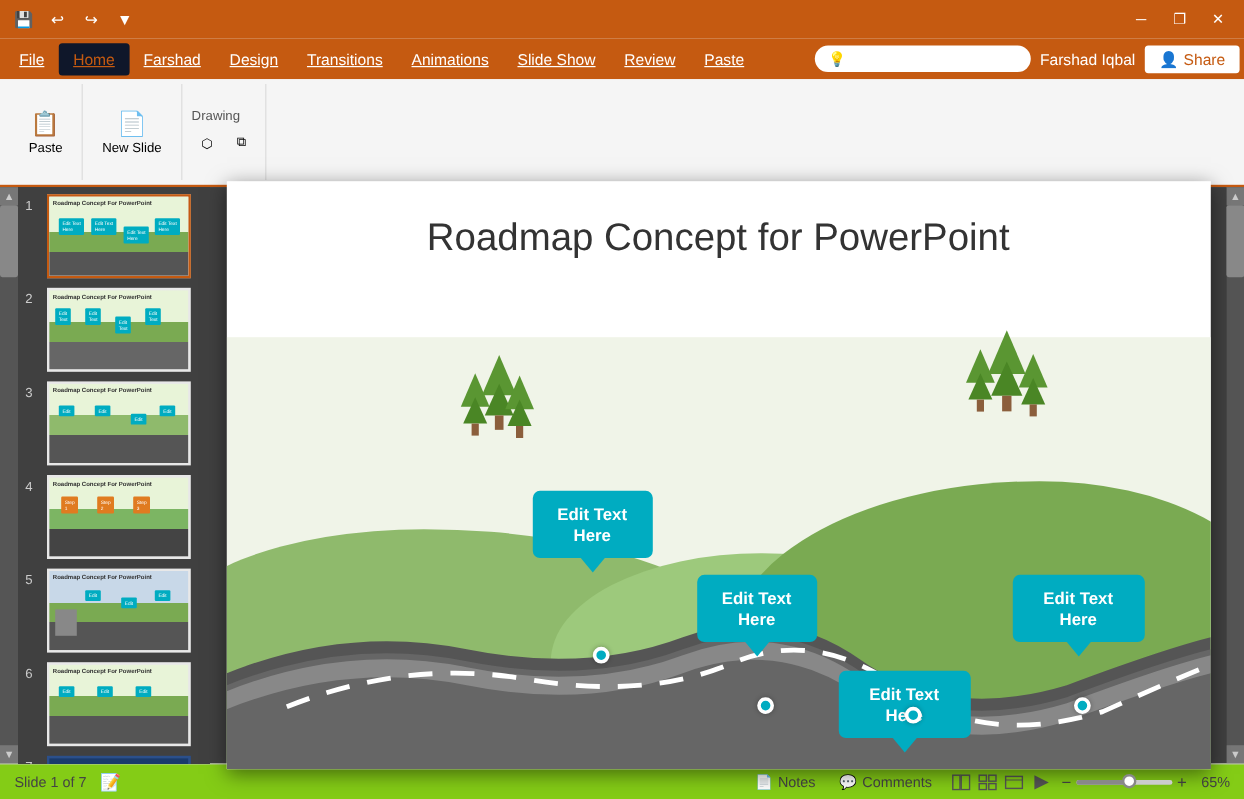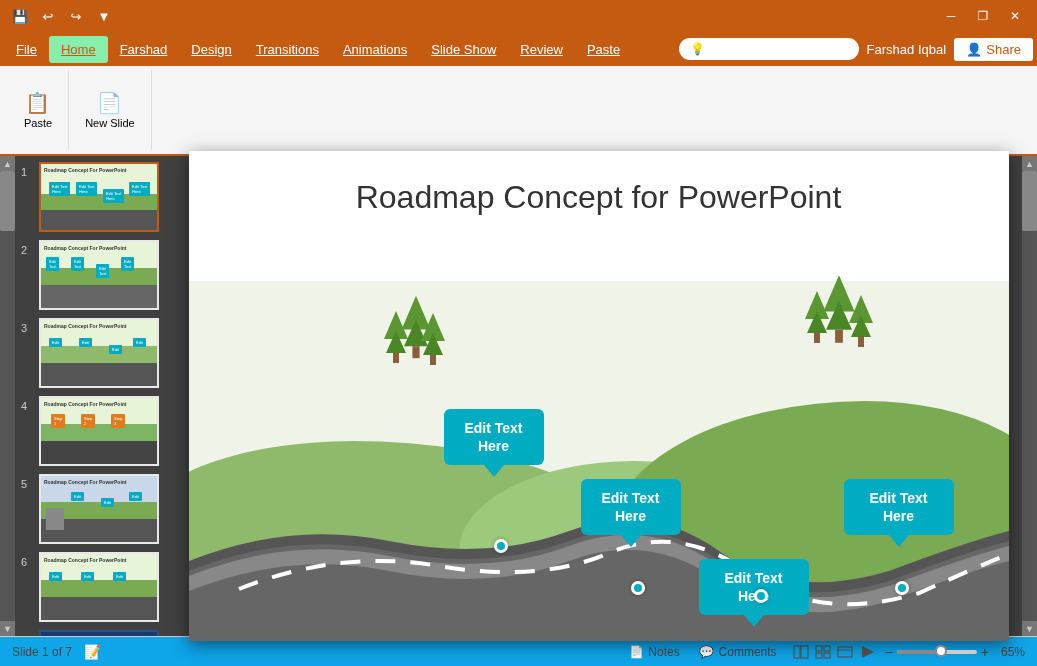--- a/index.html
+++ b/index.html
@@ -27,21 +27,21 @@
       padding: 0 4px;
     }
     .menu-item {
       padding: 6px 12px;
       color: white;
       cursor: pointer;
       border-radius: 3px;
       font-size: 13px;
       text-decoration: underline;
     }
-    .menu-item.active { background: #86efac; color: #c55a11; text-align: right; }
+    .menu-item.active { background: #0f172a; color: #c55a11; text-align: right; }
     .menu-right { margin-left: auto; display: flex; align-items: center; gap: 8px; color: white; }
     .tell-me-box {
       background: white;
       border-radius: 15px;
       padding: 4px 12px;
       display: flex;
       align-items: center;
       gap: 6px;
       color: #555;
       font-size: 12px;
@@ -275,21 +275,21 @@
     #left-scroll-container {
       width: 15px;
       background: #555;
       display: flex;
       flex-direction: column;
     }
 
     
     #status-bar {
       height: 30px;
-      background: #0ea5e9;
+      background: #84cc16;
       border-top: 1px solid #ccc;
       display: flex;
       align-items: center;
       padding: 0 12px;
       font-size: 12px;
       color: #444;
     }
     .status-left { display: flex; align-items: center; gap: 12px; }
     .status-right { margin-left: auto; display: flex; align-items: center; gap: 8px; }
     .status-btn { cursor: pointer; display: flex; align-items: center; gap: 4px; padding: 2px 6px; border-radius: 3px; }
@@ -398,20 +398,27 @@
       <span class="ribbon-icon">📋</span>
       <span>Paste</span>
     </div>
   </div>
   <div class="ribbon-group">
     <div class="ribbon-btn">
       <span class="ribbon-icon">📄</span>
       <span>New Slide</span>
     </div>
   </div>
+  <div class="ribbon-group">
+    <div style="font-size:11px; color:#555; margin-bottom:4px;">Drawing</div>
+    <div style="display:flex; gap:4px;">
+      <div class="ribbon-btn">⬡</div>
+      <div class="ribbon-btn">⧉</div>
+    </div>
+  </div>
 </div>
 
 <div id="main-area">
 
   <div id="left-scroll-container">
     <div class="scroll-arrow">▲</div>
     <div class="scroll-track">
       <div class="scroll-thumb"></div>
     </div>
     <div class="scroll-arrow">▼</div>

